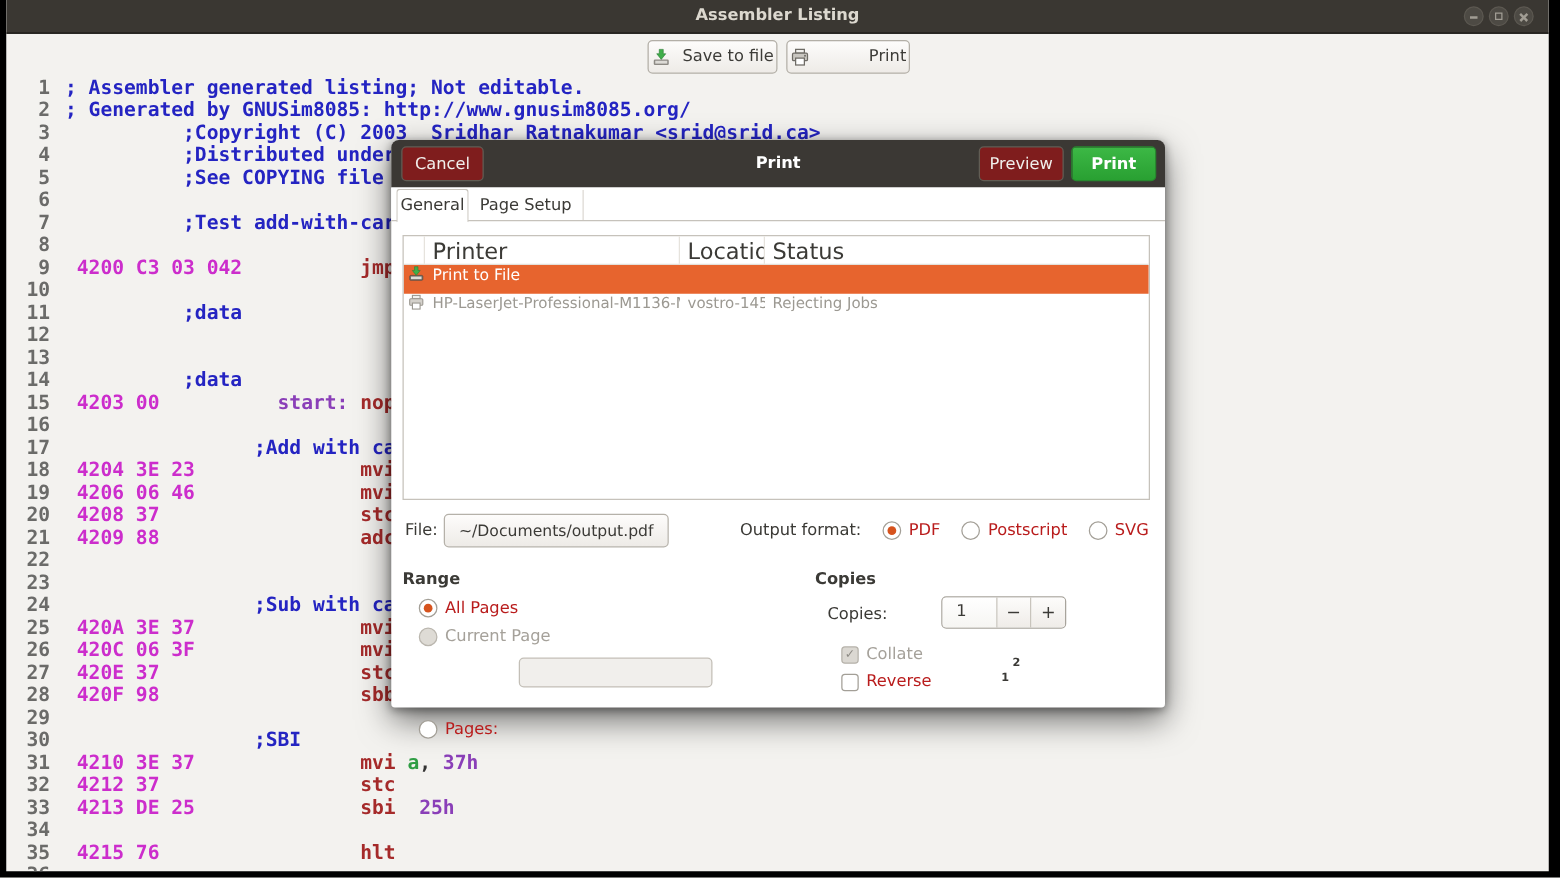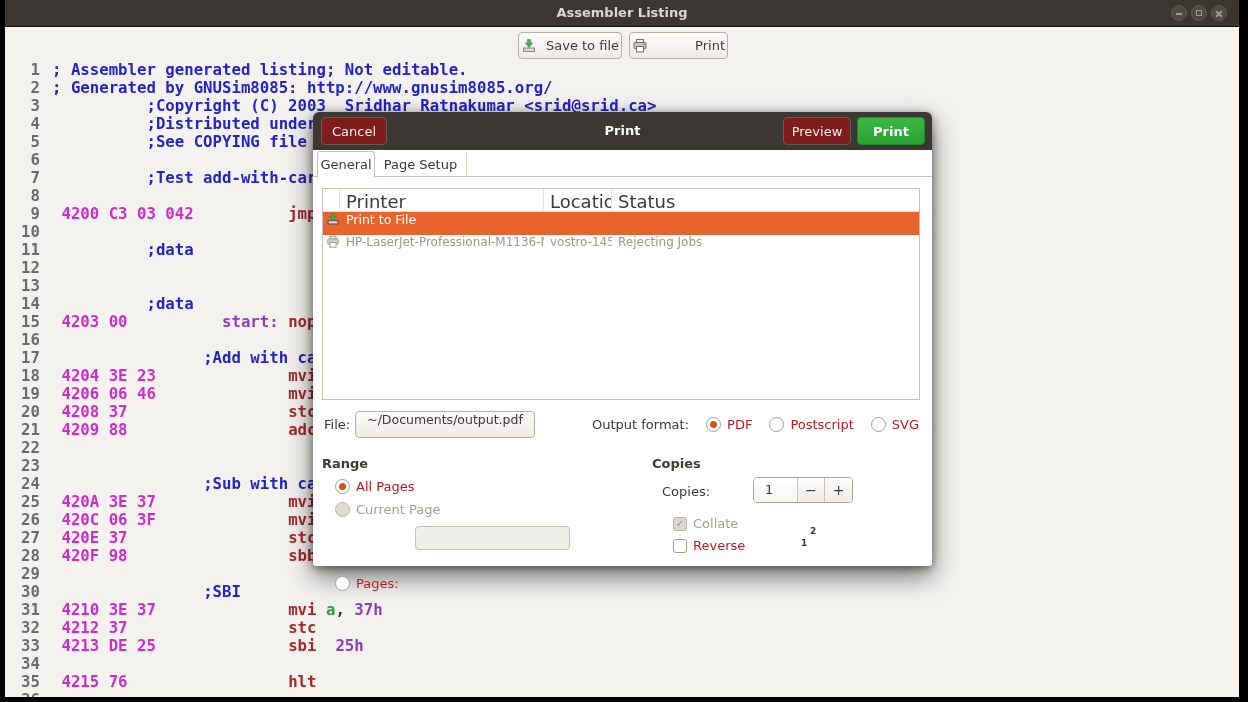--- a/index.html
+++ b/index.html
@@ -62,21 +62,21 @@
   .prow .cell{box-sizing:border-box;padding-left:6px;overflow:hidden;white-space:nowrap}
   .prow.selected{background:#e7642e;color:#fff;font-size:12.5px}
   .prow.dim{color:#9c9992}
   .prow .icn{width:17px;flex:0 0 17px;display:flex;align-items:center;justify-content:flex-end;padding:0}
 
   
   .flabel{position:absolute;font-size:13px;color:#3b3a36}
   #file-label{left:11px;top:305px}
   #file-btn{position:absolute;left:42px;top:299px;width:180px;height:27px;box-sizing:border-box;
             background:linear-gradient(#fdfcfb,#eeebe7);border:1px solid #b5b1a9;border-radius:4px;
-            font-size:12.5px;color:#3b3a36;display:flex;justify-content:center}
+            font-size:12.5px;color:#3b3a36;display:flex;align-items:center;justify-content:center}
   #of-row{position:absolute;left:279px;top:299px;height:27px;display:flex;align-items:center;gap:17px}
   #of-row .oflabel{font-size:13px;color:#3b3a36}
   .rgroup{display:flex;align-items:center}
   .radio{width:15px;height:15px;border-radius:50%;box-sizing:border-box;background:#fff;border:1px solid #a39f97;flex:0 0 15px}
   .radio.sel::after{content:"";display:block;width:7px;height:7px;border-radius:50%;background:#d6531d;margin:3px}
   .radio.dis{background:#dedbd5;border-color:#bab6ae}
   .rlabel{font-size:13px;color:#b91c1c;margin-left:6px;white-space:nowrap}
   .rlabel.dis{color:#a5a19a}
 
   

